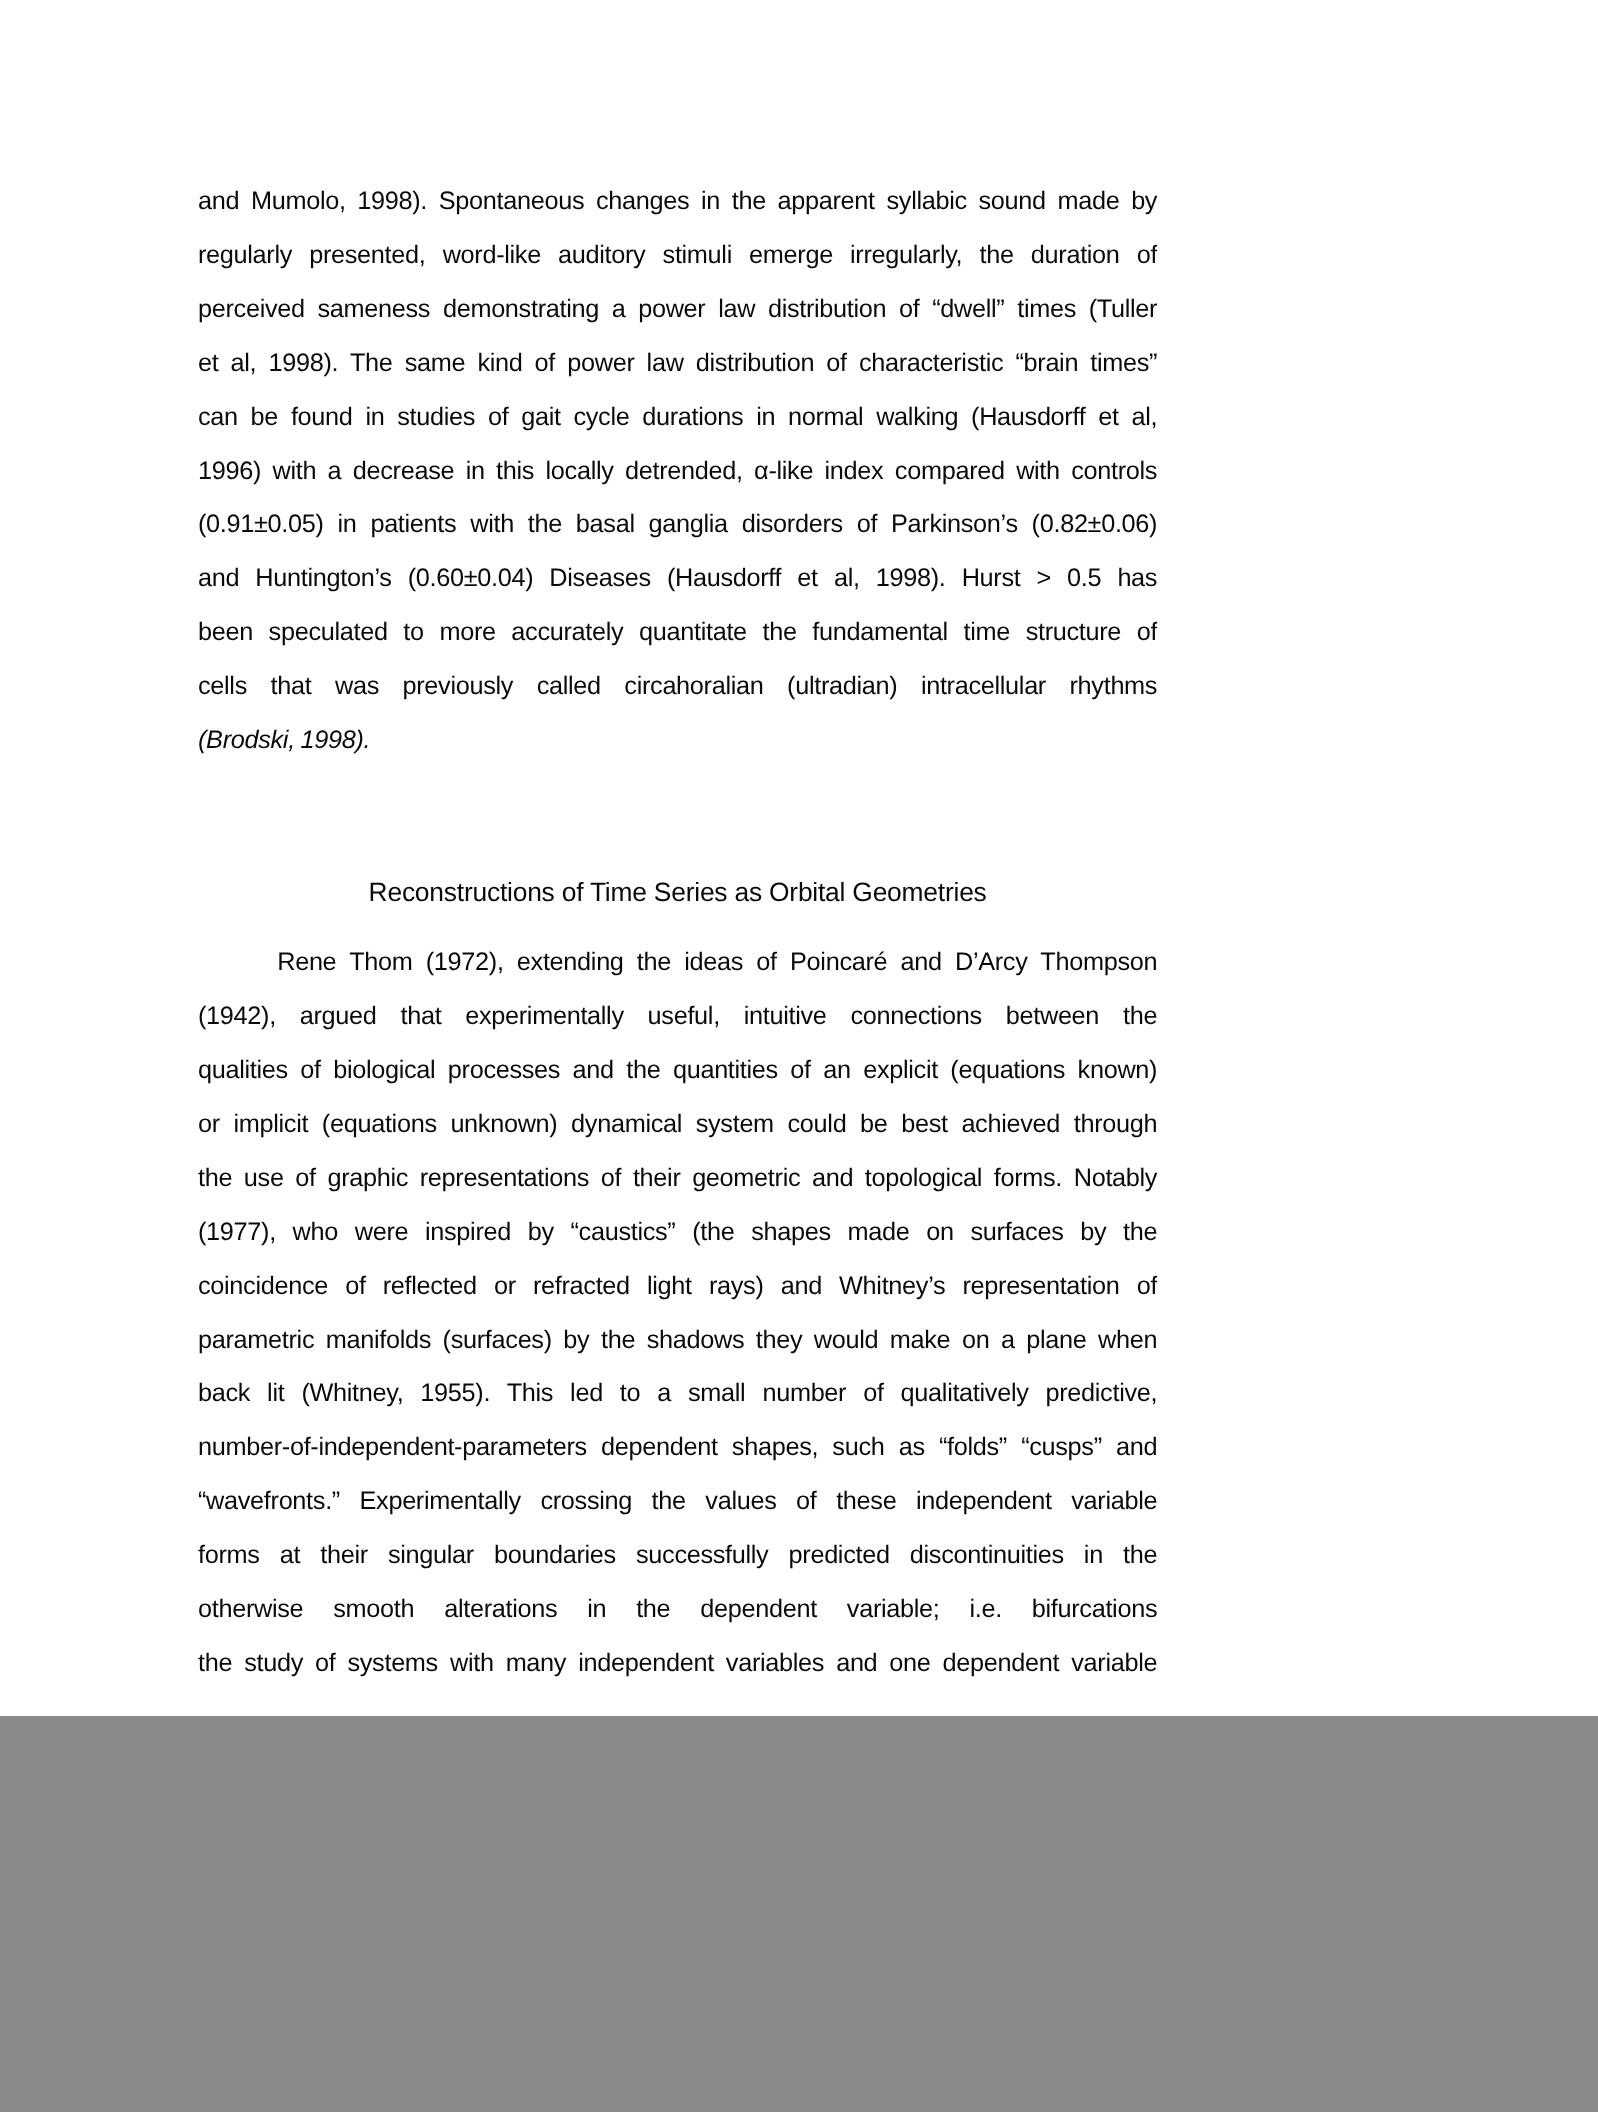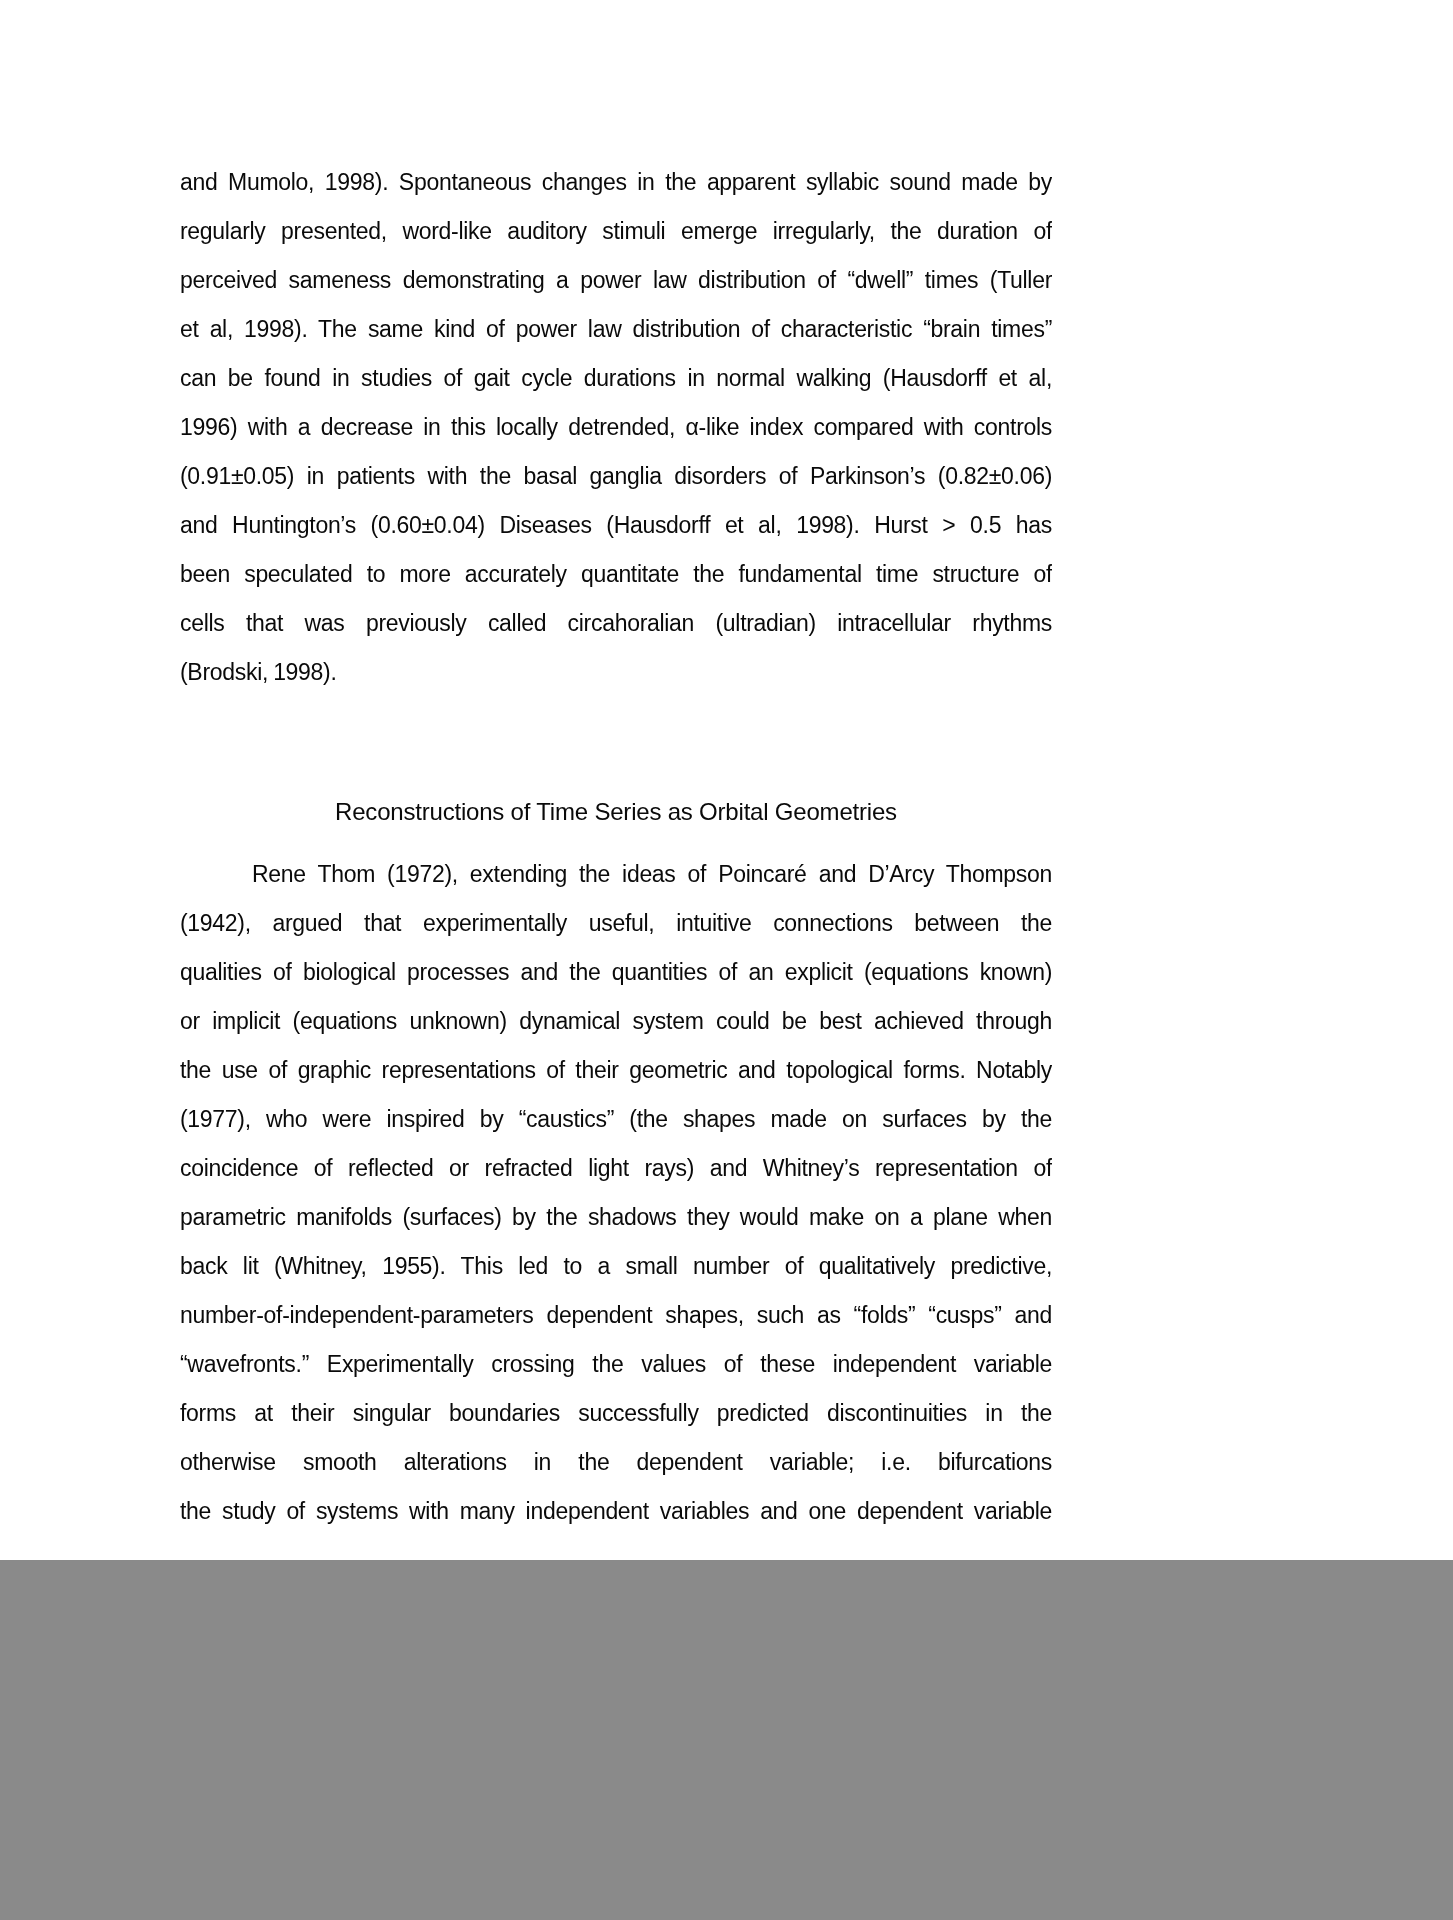--- a/index.html
+++ b/index.html
@@ -25,20 +25,21 @@
     word-spacing:-1px;
     text-align:justify;
     text-align-last:justify;
     white-space:normal;
     overflow:hidden;
   }
   
   #para1 .text-line:last-child{
     text-align:right;
     text-align-last:left;
+    font-style:italic;
   }
   
   #para2 .text-line:first-child{
     text-indent:72px;
   }
   .heading{
     position:absolute;
     left:180px;
     width:872px;
     top:787px;

